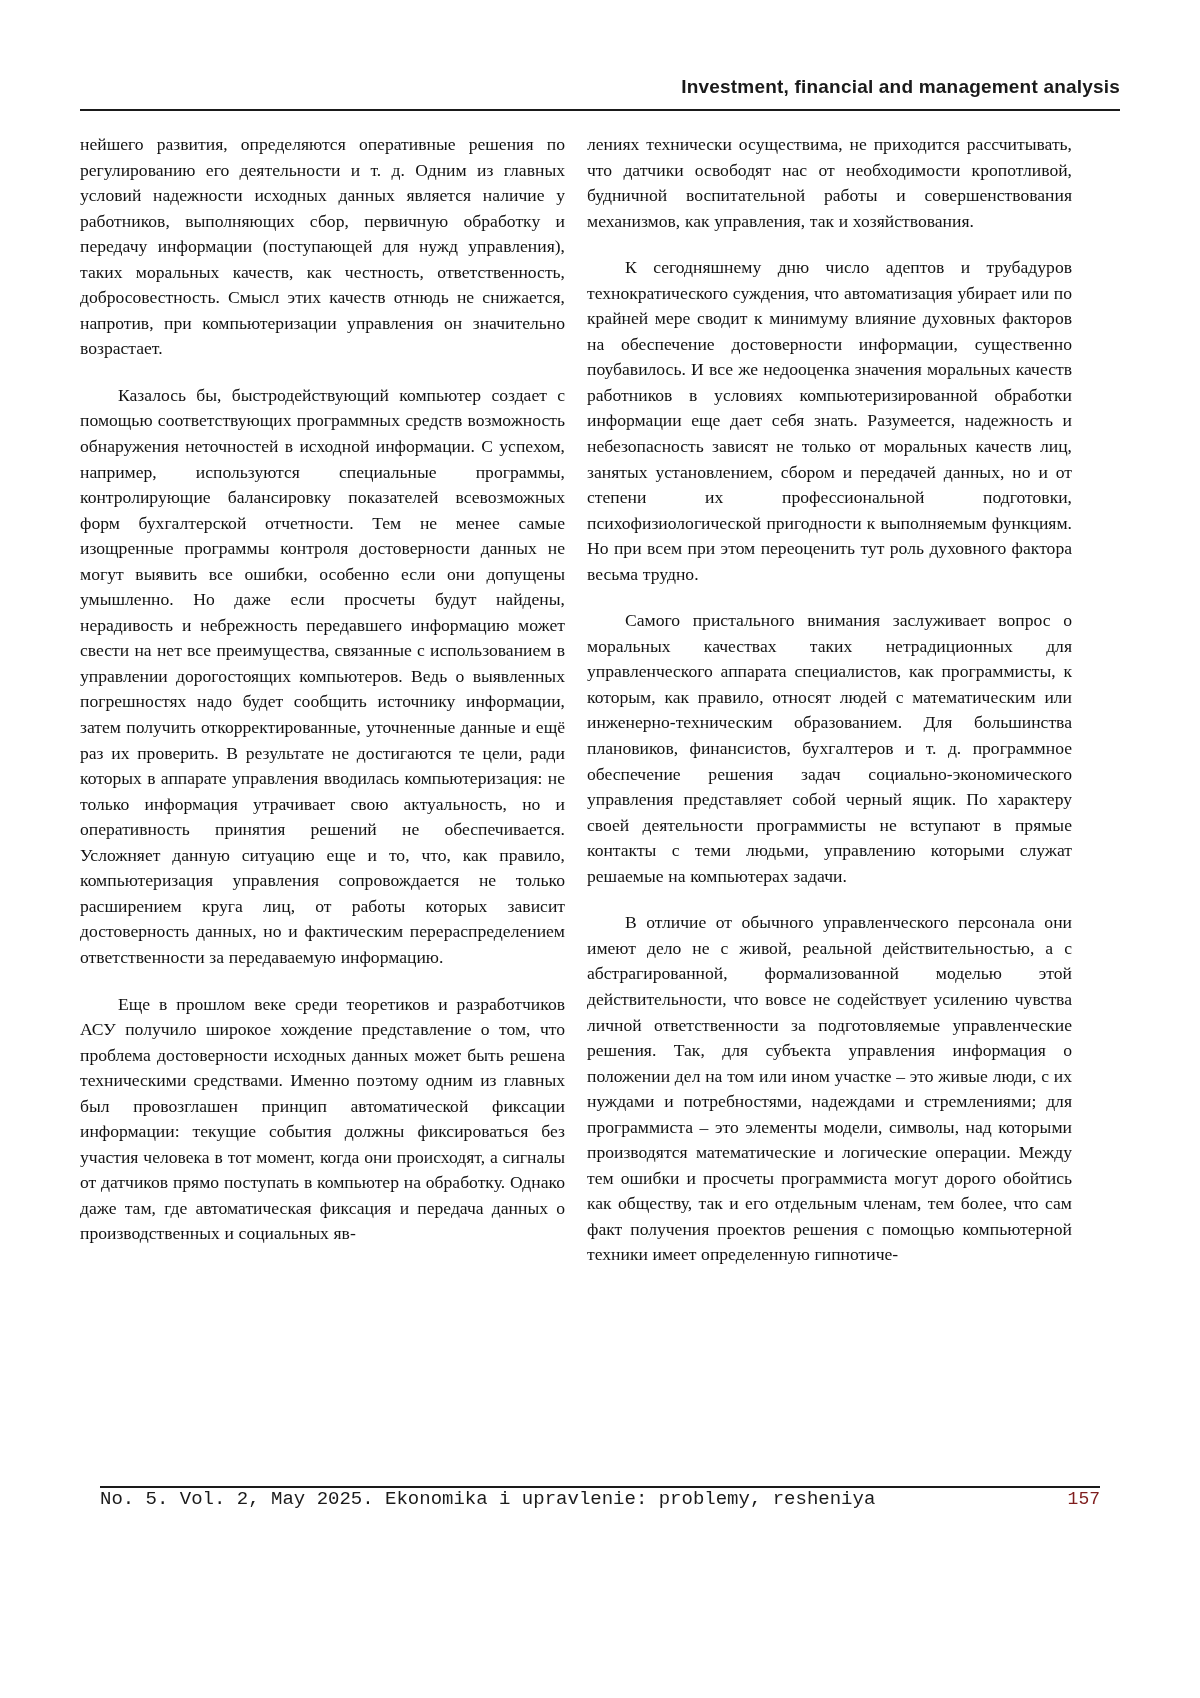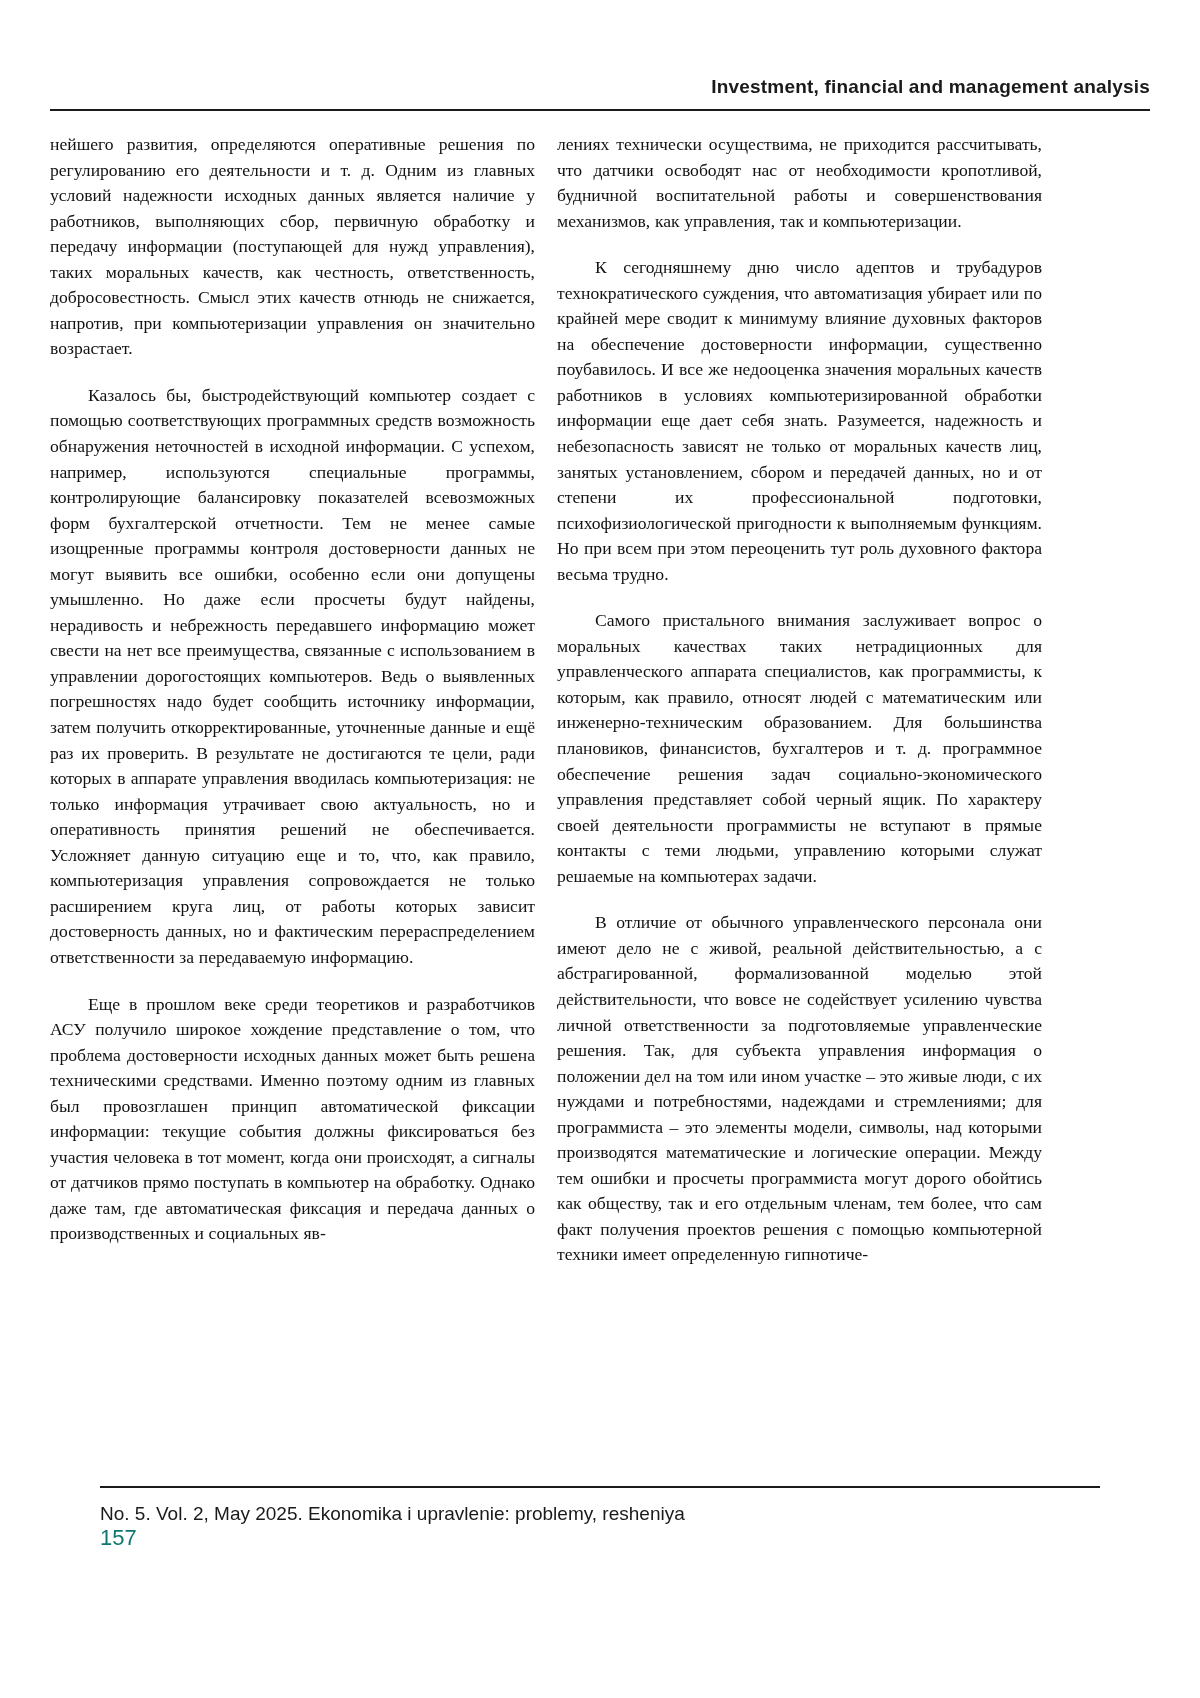--- a/index.html
+++ b/index.html
@@ -8,21 +8,21 @@
     width: 1200px;
     height: 1698px;
     font-family: "Liberation Serif", serif;
     color: #111111;
     position: relative;
   }
   .page {
     position: relative;
     width: 1200px;
     height: 1552px;
-    padding: 0 50px;
+    padding: 0 80px;
     overflow: hidden;
   }
   .header {
     padding-top: 76px;
   }
   .header-title {
     text-align: right;
     font-family: "Liberation Sans", sans-serif;
     font-weight: 700;
     font-size: 19px;
@@ -54,34 +54,32 @@
     position: absolute;
     left: 100px;
     right: 100px;
     top: 1486px;
   }
   .footer-rule {
     border: none;
     border-top: 2px solid #1a1a1a;
   }
   .footer-row {
-    margin-top: 15px;
     display: flex;
     align-items: baseline;
     justify-content: space-between;
-    font-family: Liberation Sans, sans-serif;
-    flex-direction: column;
+    font-family: Liberation Mono, monospace;
   }
   .footer-info {
     font-size: 19px;
     color: #1a1a1a;
   }
   .footer-page {
-    font-size: 22px;
-    color: #0f766e;
+    font-size: 18px;
+    color: #7f1d1d;
   }
 </style>
 </head>
 <body>
 
 <div class="page">
 
   <div class="header">
     <div class="header-title">Investment, financial and management analysis</div>
     <hr class="header-rule">
@@ -89,21 +87,21 @@
 
   <div class="body-columns">
 
     <div class="col" lang="ru">
       <p>нейшего развития, определяются оперативные решения по регулированию его деятельности и т. д. Одним из главных условий надежности исходных данных является наличие у работников, выполняющих сбор, первичную обработку и передачу информации (поступающей для нужд управления), таких моральных качеств, как честность, ответственность, добросовестность. Смысл этих качеств отнюдь не снижается, напротив, при компьютеризации управления он значительно возрастает.</p>
       <p class="indent">Казалось бы, быстродействующий компьютер создает с помощью соответствующих программных средств возможность обнаружения неточностей в исходной информации. С успехом, например, используются специальные программы, контролирующие балансировку показателей всевозможных форм бухгалтерской отчетности. Тем не менее самые изощренные программы контроля достоверности данных не могут выявить все ошибки, особенно если они допущены умышленно. Но даже если просчеты будут найдены, нерадивость и небрежность передавшего информацию может свести на нет все преимущества, связанные с использованием в управлении дорогостоящих компьютеров. Ведь о выявленных погрешностях надо будет сообщить источнику информации, затем получить откорректированные, уточненные данные и ещё раз их проверить. В результате не достигаются те цели, ради которых в аппарате управления вводилась компьютеризация: не только информация утрачивает свою актуальность, но и оперативность принятия решений не обеспечивается. Усложняет данную ситуацию еще и то, что, как правило, компьютеризация управления сопровождается не только расширением круга лиц, от работы которых зависит достоверность данных, но и фактическим перераспределением ответственности за передаваемую информацию.</p>
       <p class="indent">Еще в прошлом веке среди теоретиков и разработчиков АСУ получило широкое хождение представление о том, что проблема достоверности исходных данных может быть решена техническими средствами. Именно поэтому одним из главных был провозглашен принцип автоматической фиксации информации: текущие события должны фиксироваться без участия человека в тот момент, когда они происходят, а сигналы от датчиков прямо поступать в компьютер на обработку. Однако даже там, где автоматическая фиксация и передача данных о производственных и социальных яв-</p>
     </div>
 
     <div class="col" lang="ru">
-      <p>лениях технически осуществима, не приходится рассчитывать, что датчики освободят нас от необходимости кропотливой, будничной воспитательной работы и совершенствования механизмов, как управления, так и компьютеризации.</p>
+      <p>лениях технически осуществима, не приходится рассчитывать, что датчики освободят нас от необходимости кропотливой, будничной воспитательной работы и совершенствования механизмов, как управления, так и хозяйствования.</p>
       <p class="indent">К сегодняшнему дню число адептов и трубадуров технократического суждения, что автоматизация убирает или по крайней мере сводит к минимуму влияние духовных факторов на обеспечение достоверности информации, существенно поубавилось. И все же недооценка значения моральных качеств работников в условиях компьютеризированной обработки информации еще дает себя знать. Разумеется, надежность и небезопасность зависят не только от моральных качеств лиц, занятых установлением, сбором и передачей данных, но и от степени их профессиональной подготовки, психофизиологической пригодности к выполняемым функциям. Но при всем при этом переоценить тут роль духовного фактора весьма трудно.</p>
       <p class="indent">Самого пристального внимания заслуживает вопрос о моральных качествах таких нетрадиционных для управленческого аппарата специалистов, как программисты, к которым, как правило, относят людей с математическим или инженерно-техническим образованием. Для большинства плановиков, финансистов, бухгалтеров и т. д. программное обеспечение решения задач социально-экономического управления представляет собой черный ящик. По характеру своей деятельности программисты не вступают в прямые контакты с теми людьми, управлению которыми служат решаемые на компьютерах задачи.</p>
       <p class="indent">В отличие от обычного управленческого персонала они имеют дело не с живой, реальной действительностью, а с абстрагированной, формализованной моделью этой действительности, что вовсе не содействует усилению чувства личной ответственности за подготовляемые управленческие решения. Так, для субъекта управления информация о положении дел на том или ином участке – это живые люди, с их нуждами и потребностями, надеждами и стремлениями; для программиста – это элементы модели, символы, над которыми производятся математические и логические операции. Между тем ошибки и просчеты программиста могут дорого обойтись как обществу, так и его отдельным членам, тем более, что сам факт получения проектов решения с помощью компьютерной техники имеет определенную гипнотиче-</p>
     </div>
 
   </div>
 
   <div class="footer">
     <hr class="footer-rule">
     <div class="footer-row">

